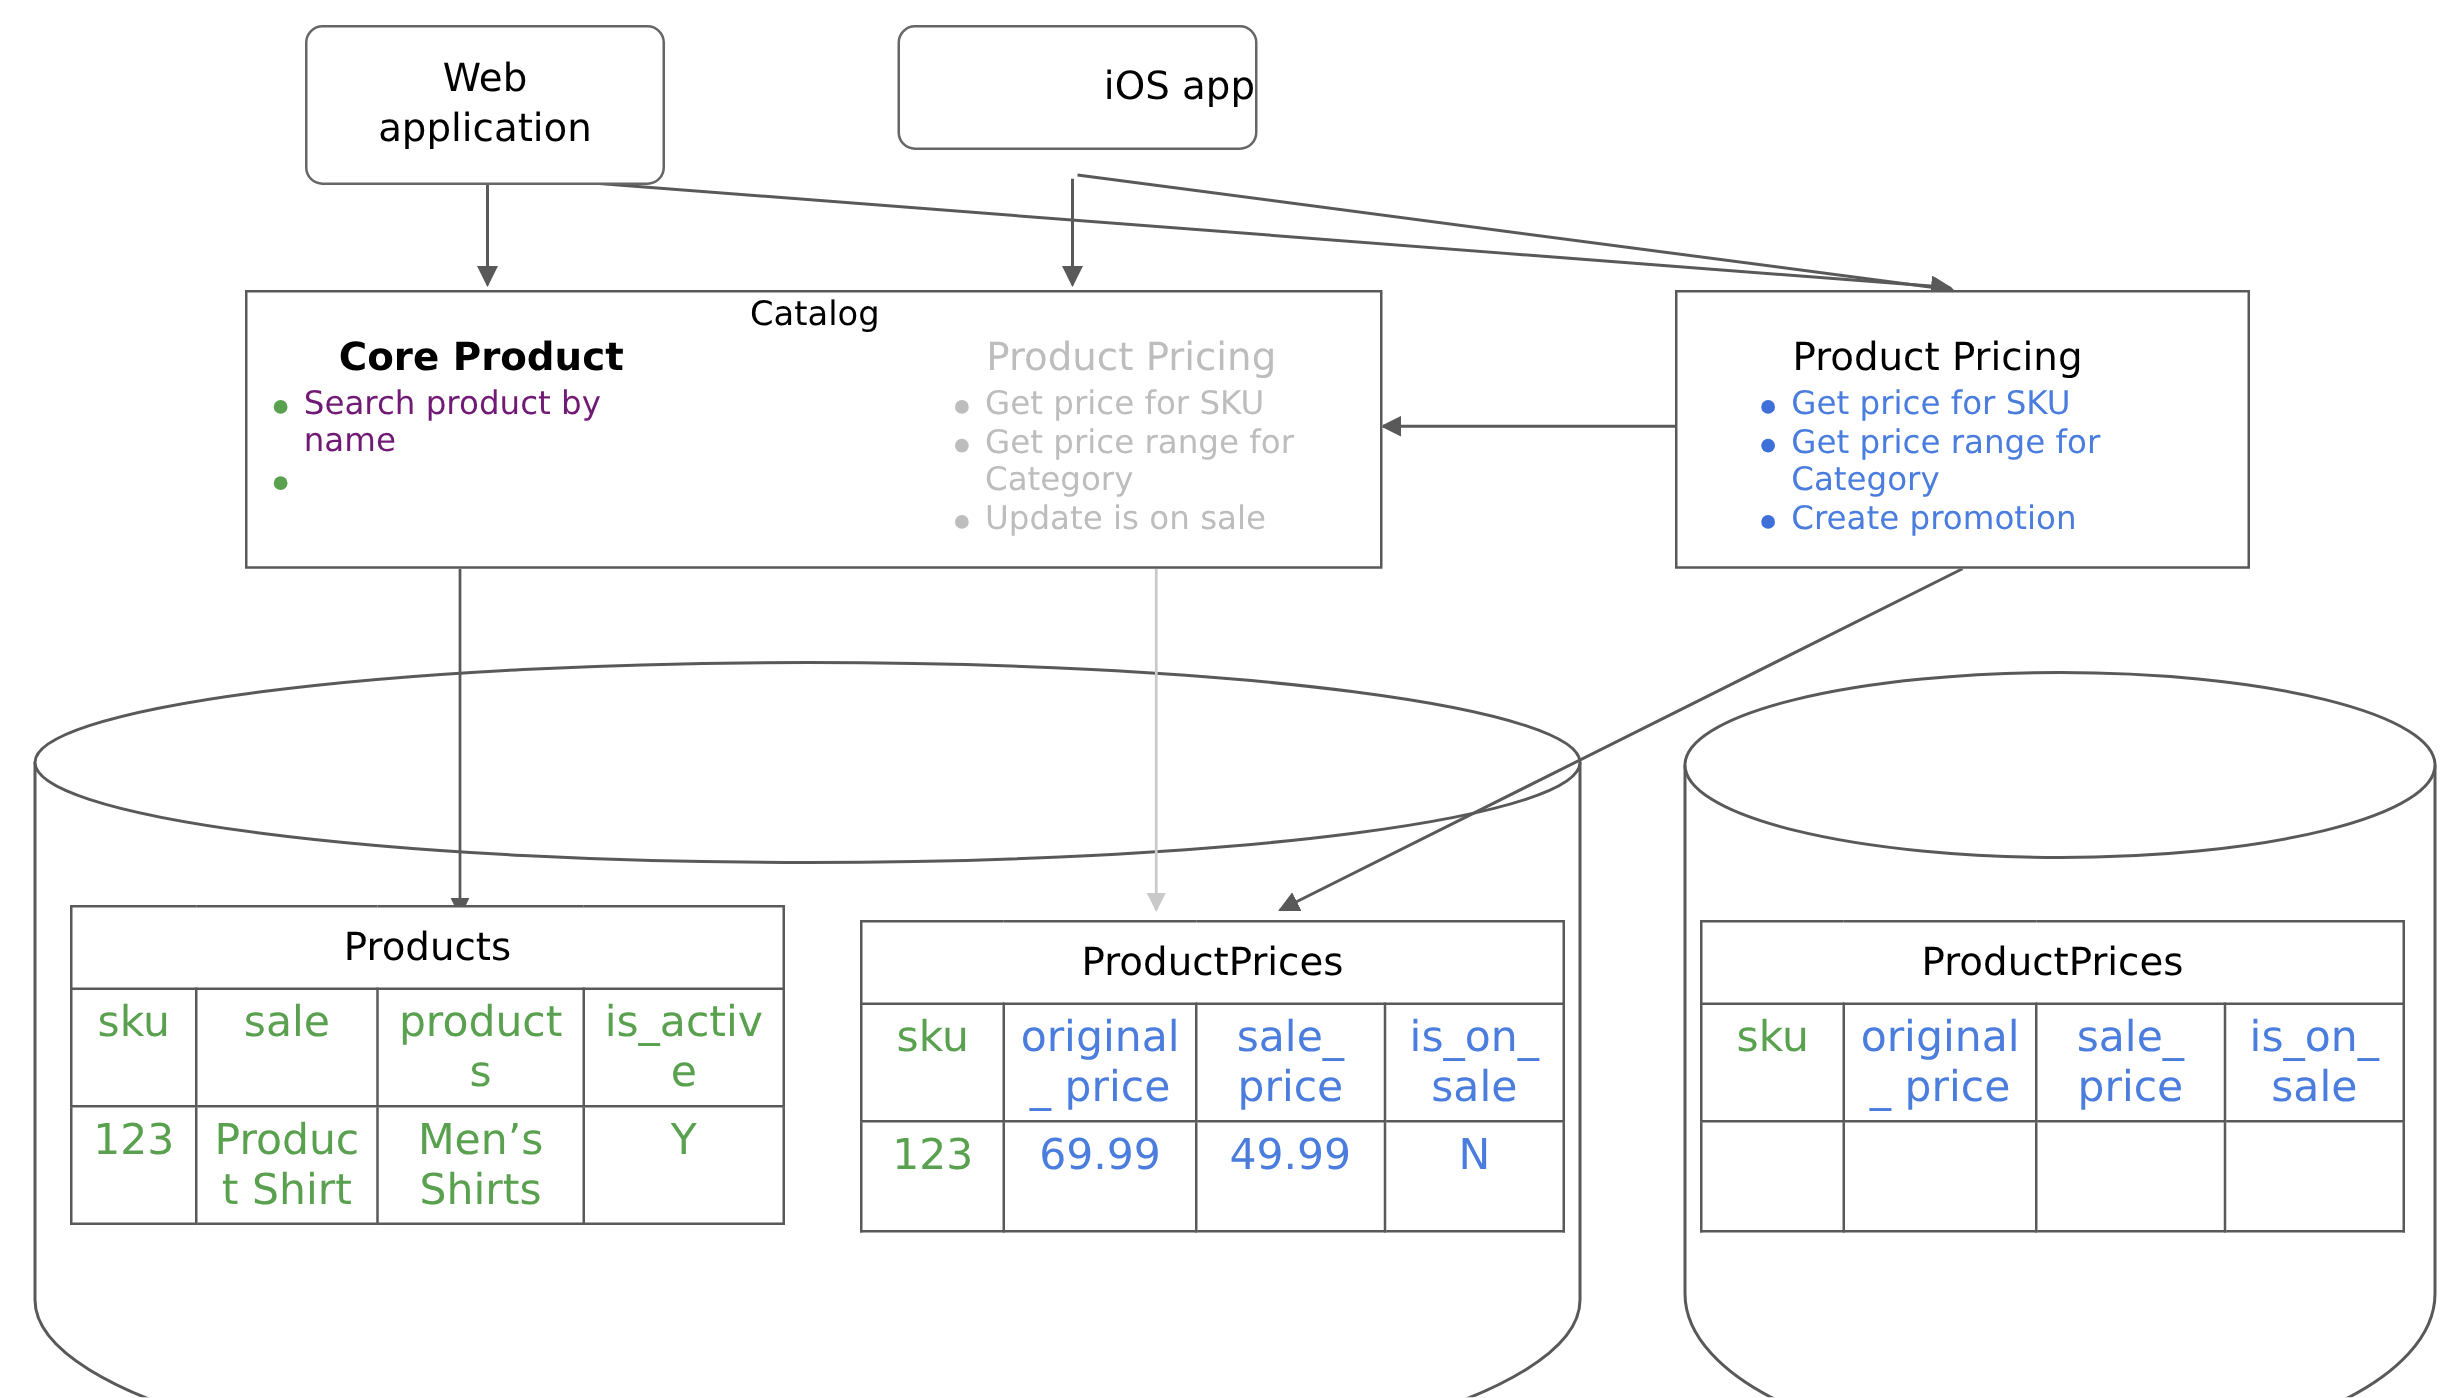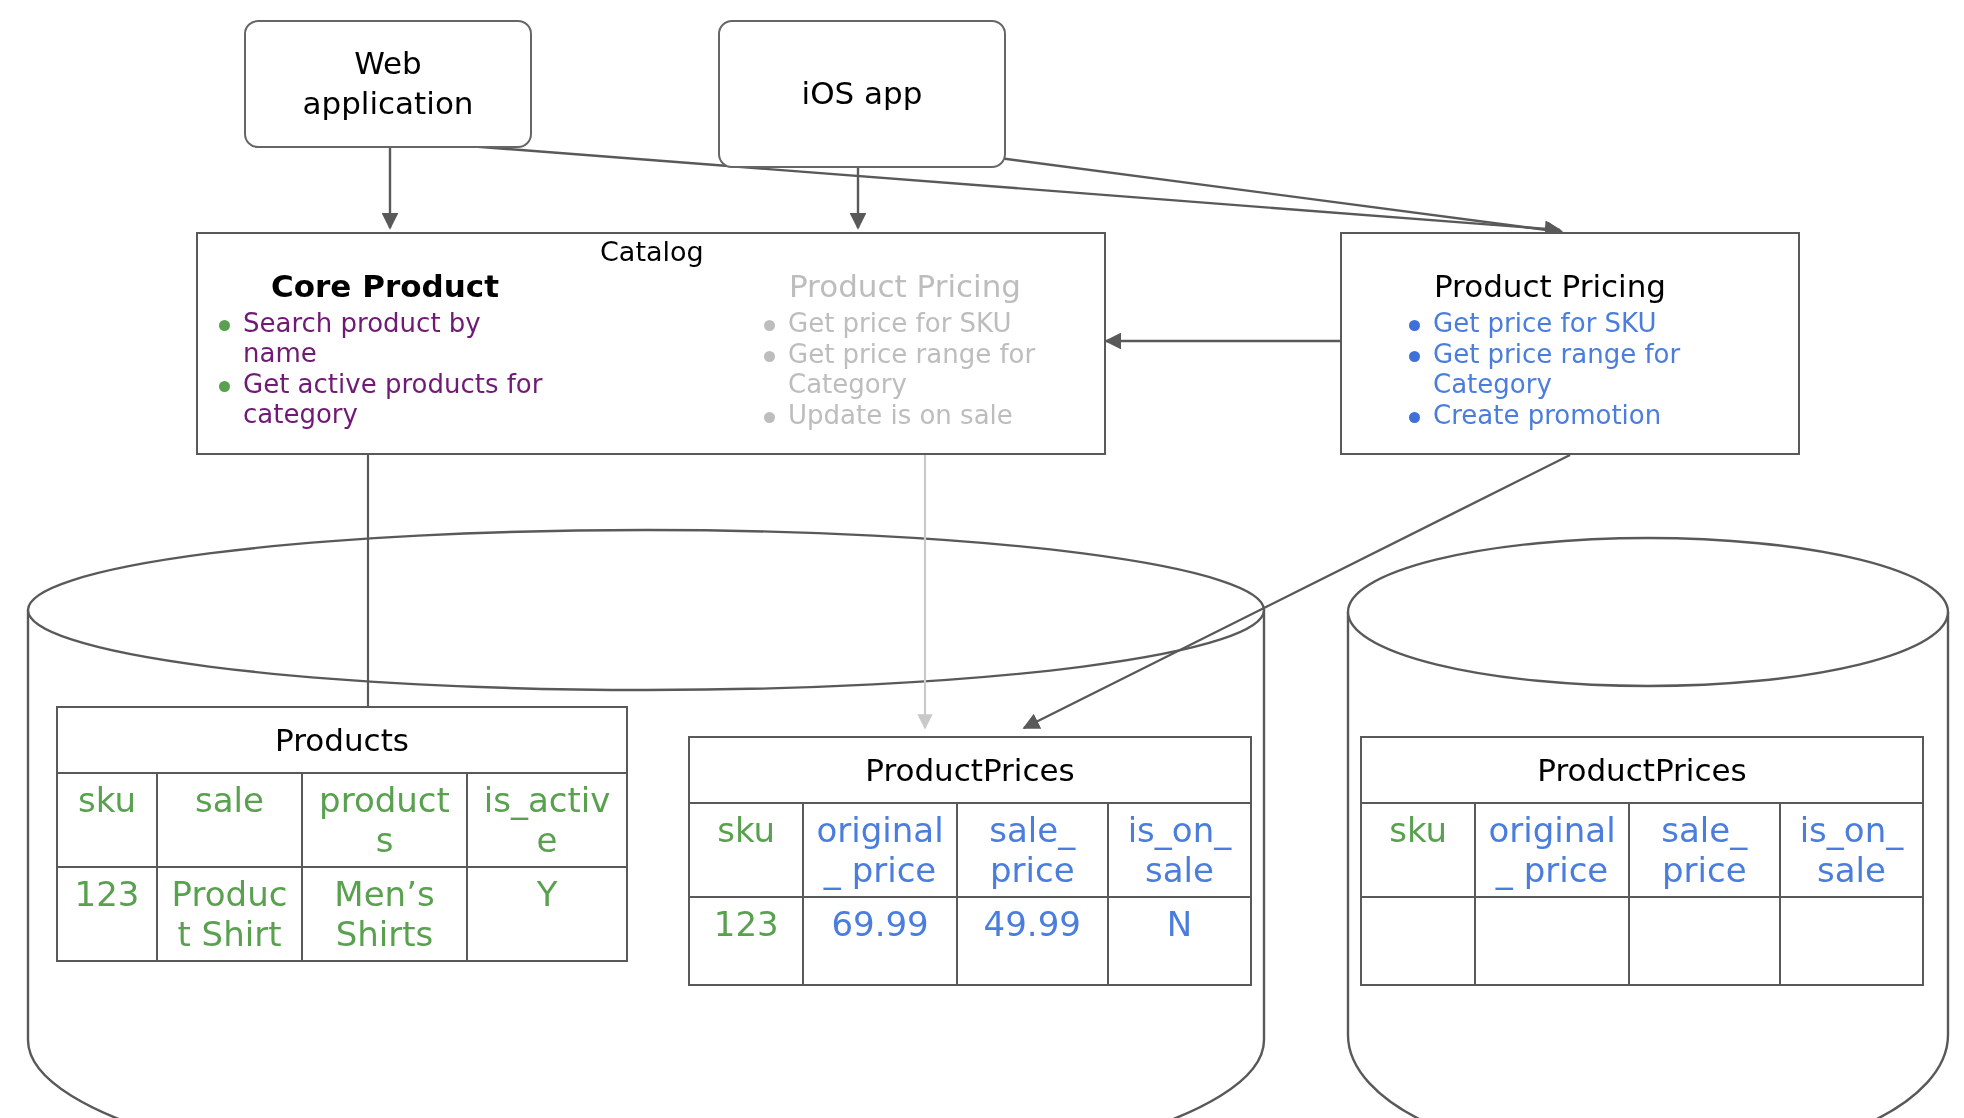--- a/index.html
+++ b/index.html
@@ -170,38 +170,37 @@
     <line x1="1570" y1="455" x2="1024" y2="728" stroke="#595959" stroke-width="2.4" marker-end="url(#arrow-dark)"></line>
   </svg>
 
   <div class="client-box" style="left:244px; top:20px; width:288px; height:128px;">
     <div>
       <div>Web</div>
       <div>application</div>
     </div>
   </div>
 
-  <div class="client-box" style="left:718px; top:20px; width:288px; height:148px;">
+  <div class="client-box" style="left:718px; top:20px; width:288px; height:100px;justify-content:flex-end;">
     <div>iOS app</div>
   </div>
 
   <div class="svc-box" style="left:196px; top:232px; width:910px; height:223px;"></div>
 
   <div class="svc-label" style="left:590px; top:236px;">Catalog</div>
 
   <div class="col theme-green" style="left:215px; top:268px; width:340px;">
     <div class="col-title">Core Product</div>
     <ul>
       <li>
         <span class="bullet"></span>
         <span>Search product by name</span>
       </li>
       <li>
         <span class="bullet"></span>
-        <span>Get active products for category</span>
       </li>
     </ul>
   </div>
 
   <div class="col theme-grey" style="left:760px; top:268px; width:290px;">
     <div class="col-title">Product Pricing</div>
     <ul>
       <li>
         <span class="bullet"></span>
         <span>Get price for SKU</span>
@@ -230,21 +229,21 @@
         <span class="bullet"></span>
         <span>Get price range for Category</span>
       </li>
       <li>
         <span class="bullet"></span>
         <span>Create promotion</span>
       </li>
     </ul>
   </div>
 
-  <table class="db-table" style="left:56px; top:706px; width:570px;">
+  <table class="db-table" style="left:56px; top:724px; width:570px;">
     <colgroup>
       <col style="width:100px">
         <col style="width:145px">
       <col style="width:165px">
         <col style="width:160px">
     </colgroup>
     <tbody>
       <tr>
         <td class="tbl-name" colspan="4">Products</td>
       </tr>

